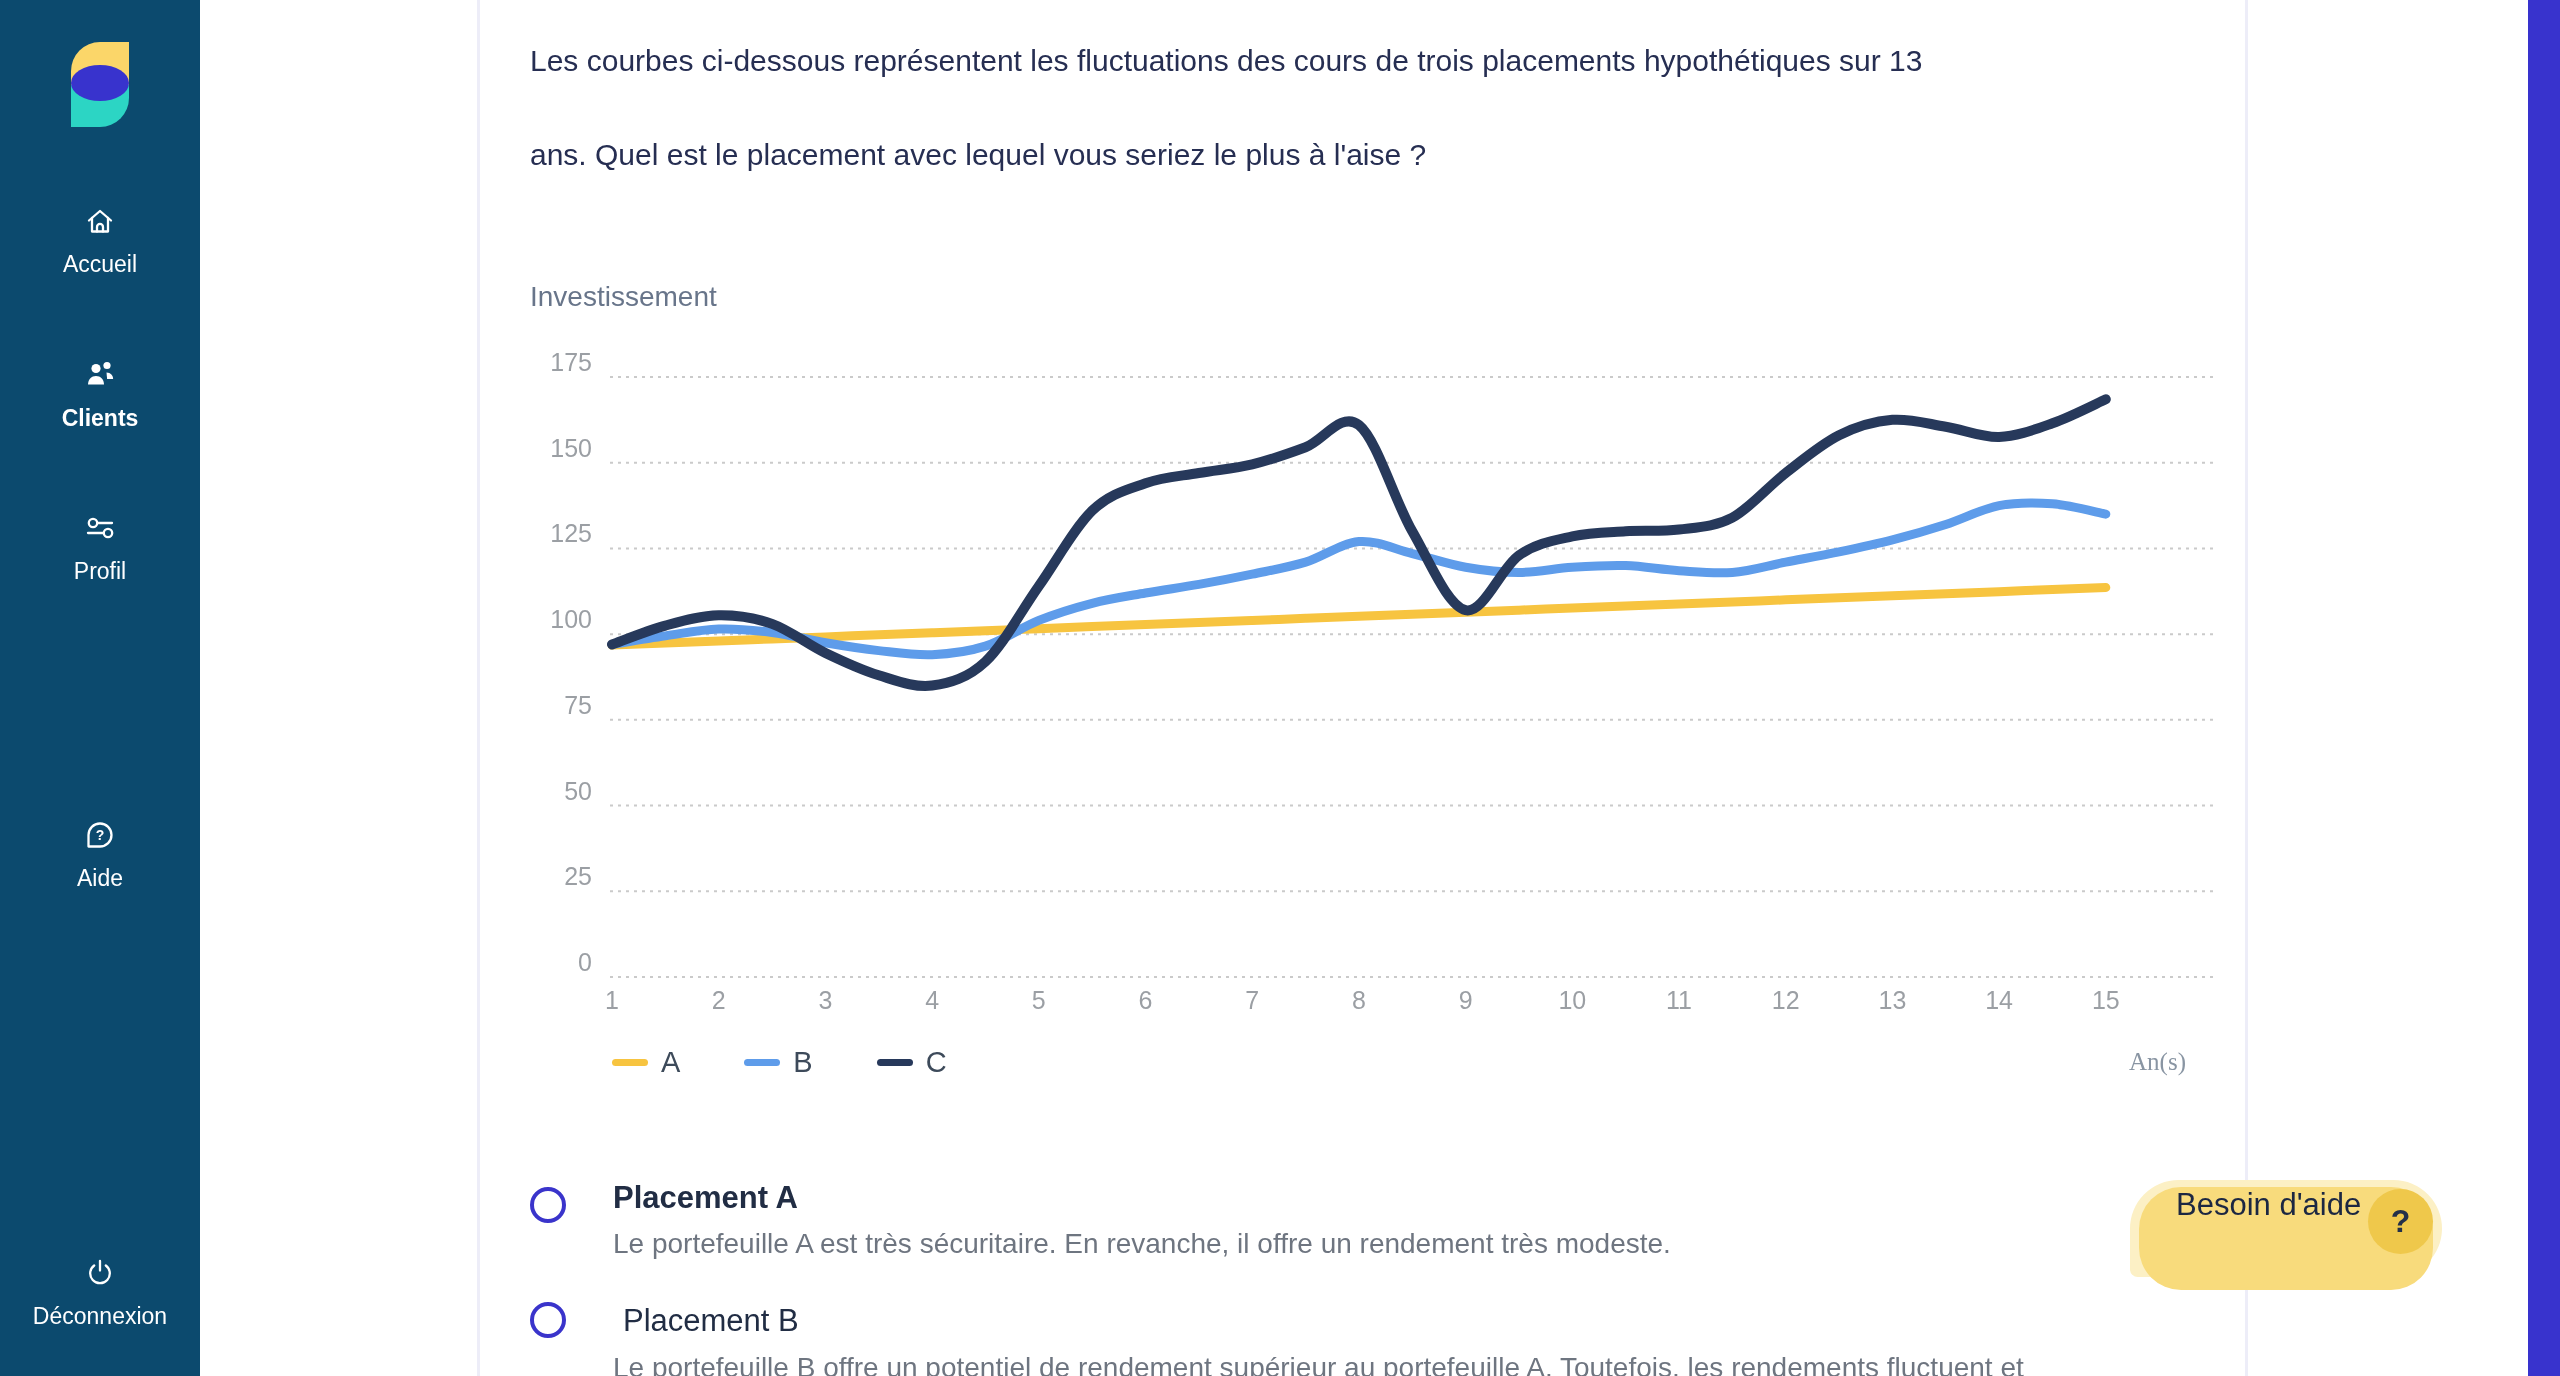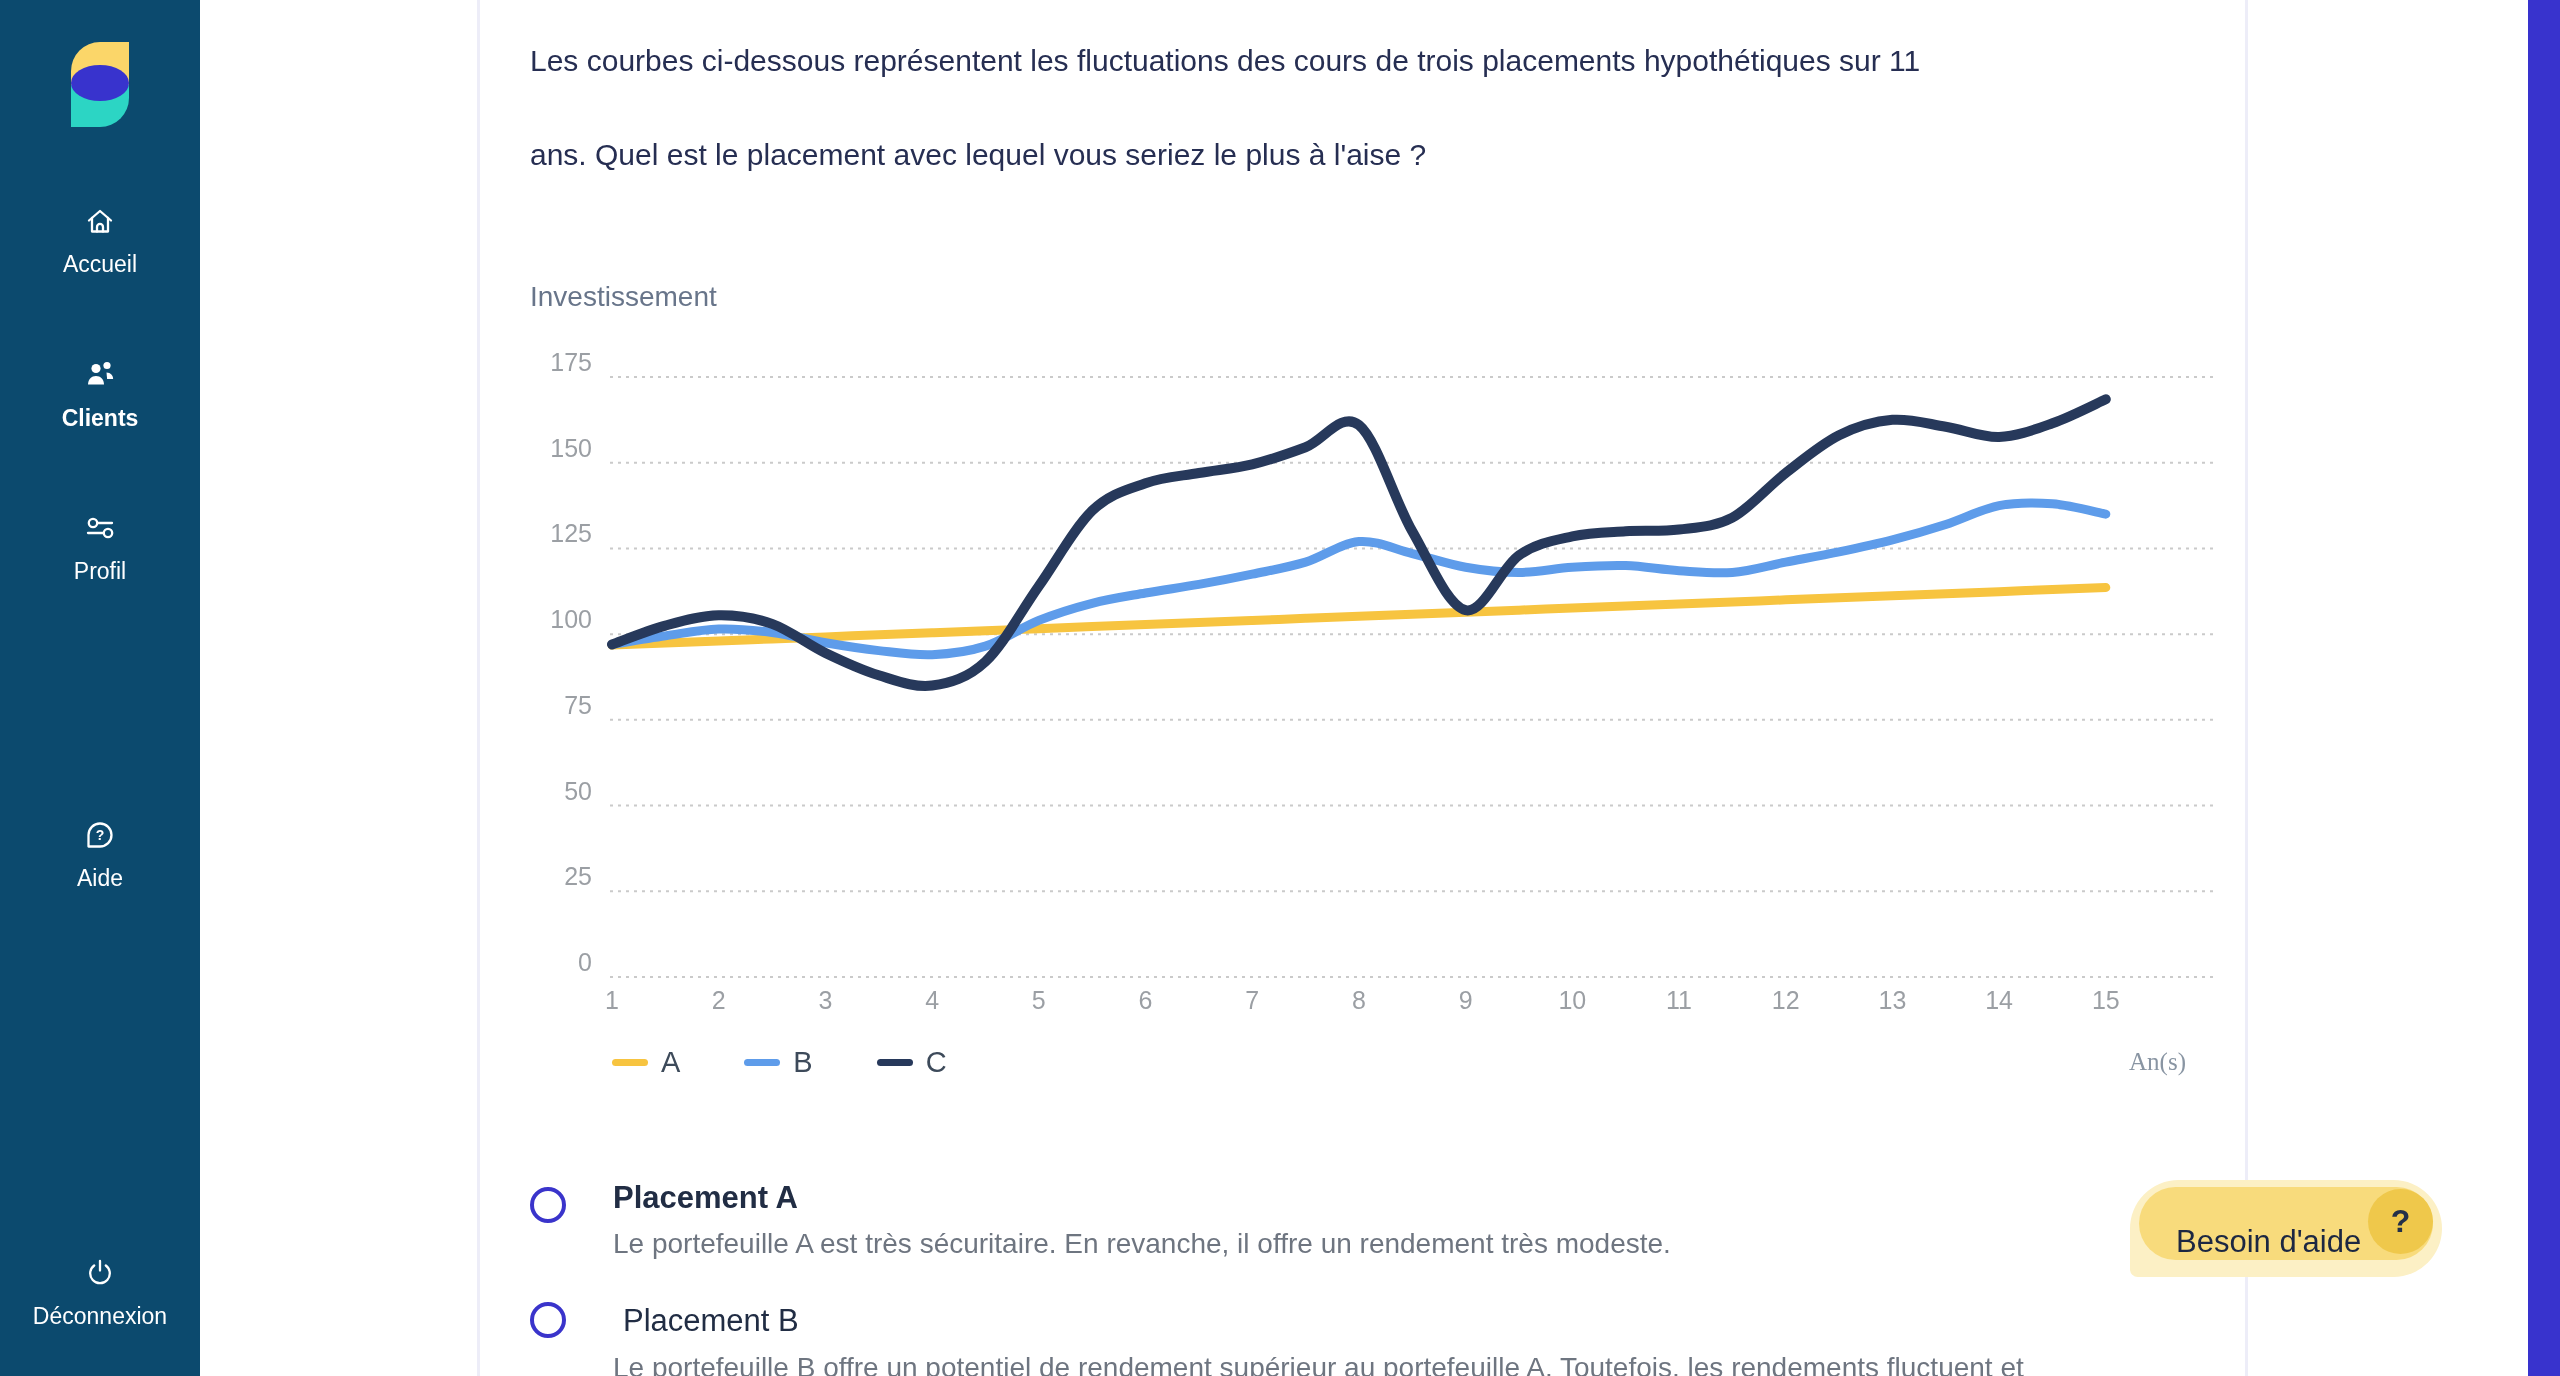--- a/index.html
+++ b/index.html
@@ -33,21 +33,21 @@
   .legend-item{display:flex;align-items:center;margin-right:64px;}
   .legend-dash{width:36px;height:7px;border-radius:4px;}
   .legend-letter{margin-left:13px;font-size:29px;color:#3d4a5a;}
   .axis-unit{position:absolute;left:2040px;top:1048px;width:146px;text-align:right;font-size:25px;color:#8995a3;font-family:Liberation Serif, serif;}
   
   .radio{position:absolute;left:530px;width:36px;height:36px;border:4px solid #3A34CB;border-radius:50%;background:#ffffff;box-sizing:border-box;cursor:pointer;}
   .opt-label{position:absolute;left:613px;font-size:31px;color:#212d44;cursor:pointer;}
   .opt-desc{position:absolute;left:613px;font-size:28px;color:#6e7580;white-space:nowrap;}
   
   .help-outer{position:absolute;left:2130px;top:1180px;width:312px;height:97px;background:#FCF0C5;border-radius:50px 50px 50px 8px;cursor:pointer;}
-  .help-pill{position:absolute;left:9px;top:7px;width:294px;height:73px;background:#F8DB7C;border-radius:42px;display:flex;align-items:flex-end;}
+  .help-pill{position:absolute;left:9px;top:7px;width:294px;height:103px;background:#F8DB7C;border-radius:42px;display:flex;align-items:flex-start;}
   .help-label{margin-left:37px;font-size:31px;color:#1c2742;}
   .help-q{position:absolute;right:9px;top:9px;width:65px;height:65px;border-radius:50%;background:#EFC84B;
           display:flex;align-items:center;justify-content:center;font-size:32px;font-weight:bold;color:#243049;}
 </style>
 </head>
 <body>
 
 <aside class="sidebar">
   <div class="logo">
     <div class="lobe-top"></div>
@@ -100,21 +100,21 @@
     </svg>
     <span class="lbl">Déconnexion</span>
   </div>
 </aside>
 
 <div class="divider left"></div>
 <div class="divider right"></div>
 <div class="right-bar"></div>
 
 <div class="question">
-  <div class="qline">Les courbes ci-dessous représentent les fluctuations des cours de trois placements hypothétiques sur 11</div>
+  <div class="qline">Les courbes ci-dessous représentent les fluctuations des cours de trois placements hypothétiques sur 13</div>
   <div class="qline">ans. Quel est le placement avec lequel vous seriez le plus à l'aise ?</div>
 </div>
 
 <div class="chart-title">Investissement</div>
 <svg id="chart-svg" width="1760" height="700" viewBox="0 0 1760 700">
     <line x1="90" y1="647" x2="1695" y2="647" stroke="#cacaca" stroke-width="2" stroke-dasharray="3 5"></line>
     <text x="72" y="641" text-anchor="end" font-size="25" fill="#9b9fa4" font-family="Liberation Sans, sans-serif">0</text>
     <line x1="90" y1="561.28575" x2="1695" y2="561.28575" stroke="#cacaca" stroke-width="2" stroke-dasharray="3 5"></line>
     <text x="72" y="555.28575" text-anchor="end" font-size="25" fill="#9b9fa4" font-family="Liberation Sans, sans-serif">25</text>
     <line x1="90" y1="475.5715" x2="1695" y2="475.5715" stroke="#cacaca" stroke-width="2" stroke-dasharray="3 5"></line>

